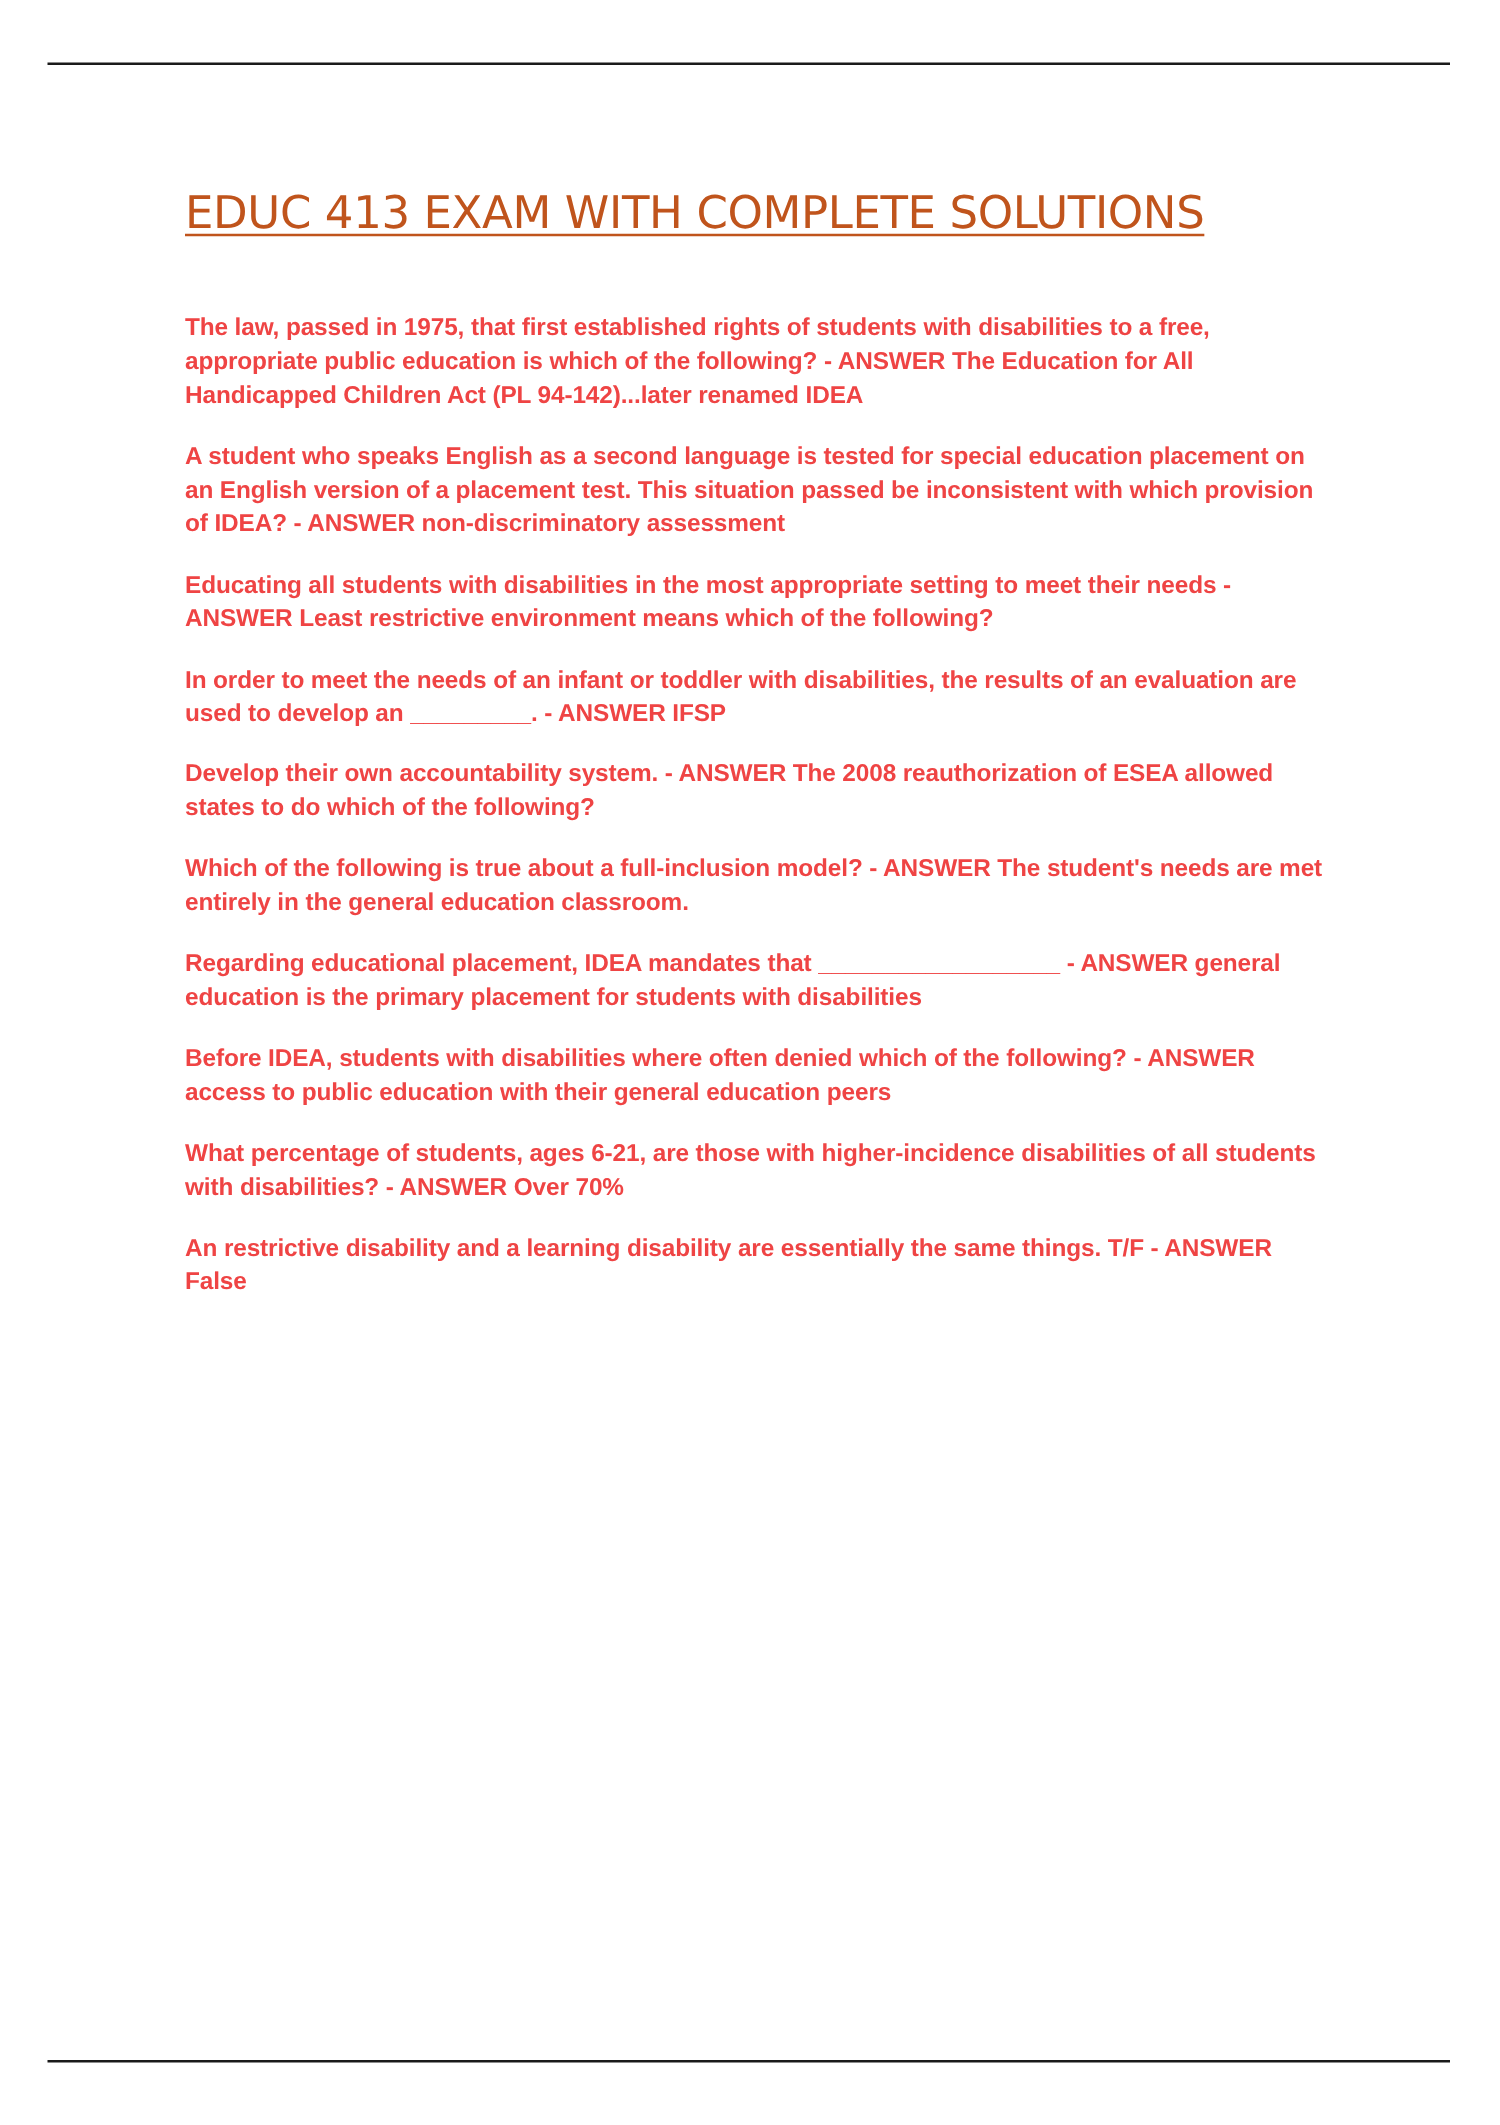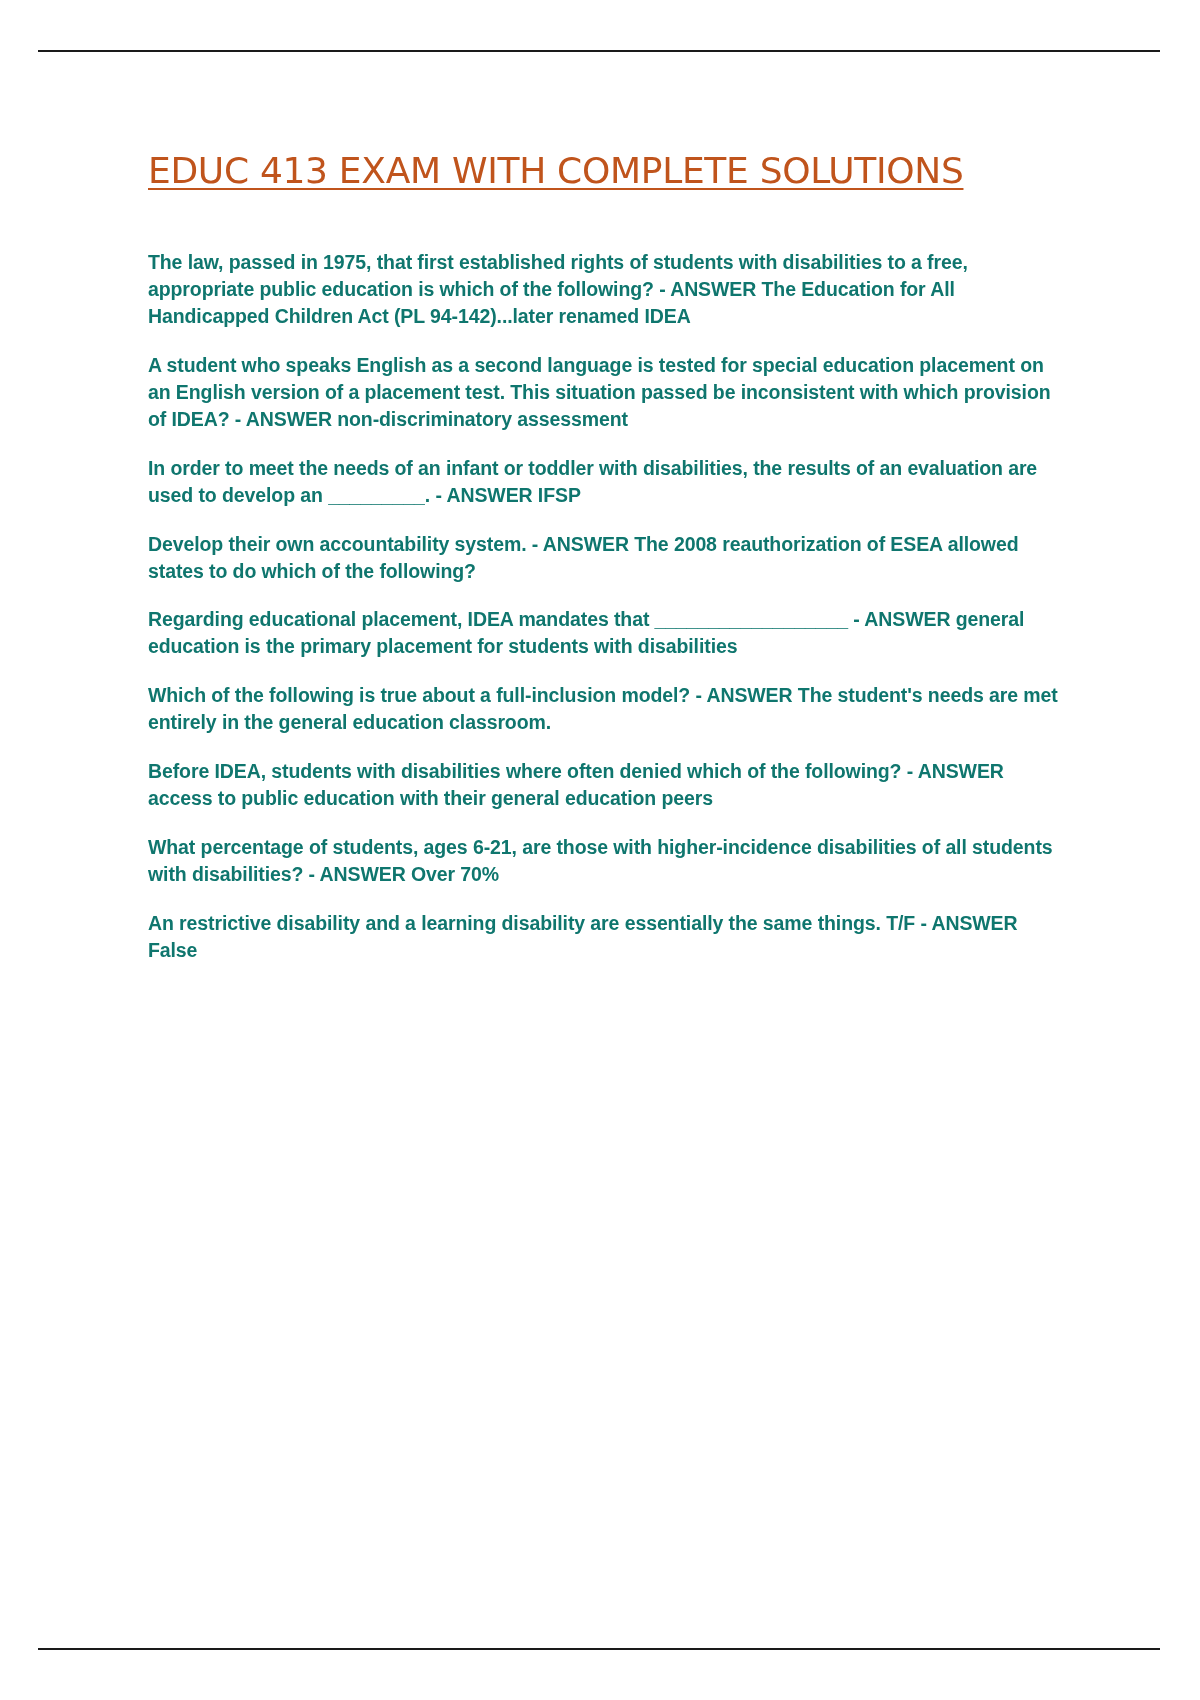--- a/index.html
+++ b/index.html
@@ -55,21 +55,21 @@
   }
 
   .qa-list {
     margin: 0;
     padding: 0;
   }
   .qa-item {
     font-family: "Liberation Sans", sans-serif;
     font-size: 19.5px;
     font-weight: 700;
-    color: #0f766e;
+    color: #ef4444;
     line-height: 1.38;
     margin: 0 0 22px 0;
     letter-spacing: -0.1px;
   }
   .qa-item:last-child {
     margin-bottom: 0;
   }
 </style>
 </head>
 <body>
@@ -78,24 +78,25 @@
 
   <div class="rule rule-top"></div>
 
   <div class="content">
 
     <h1 class="doc-title">EDUC 413 EXAM WITH COMPLETE SOLUTIONS</h1>
 
     <div class="qa-list">
       <p class="qa-item">The law, passed in 1975, that first established rights of students with disabilities to a free, appropriate public education is which of the following? - ANSWER The Education for All Handicapped Children Act (PL 94-142)...later renamed IDEA</p>
       <p class="qa-item">A student who speaks English as a second language is tested for special education placement on an English version of a placement test. This situation passed be inconsistent with which provision of IDEA? - ANSWER non-discriminatory assessment</p>
+      <p class="qa-item">Educating all students with disabilities in the most appropriate setting to meet their needs - ANSWER Least restrictive environment means which of the following?</p>
       <p class="qa-item">In order to meet the needs of an infant or toddler with disabilities, the results of an evaluation are used to develop an _________. - ANSWER IFSP</p>
       <p class="qa-item">Develop their own accountability system. - ANSWER The 2008 reauthorization of ESEA allowed states to do which of the following?</p>
+      <p class="qa-item">Which of the following is true about a full-inclusion model? - ANSWER The student's needs are met entirely in the general education classroom.</p>
       <p class="qa-item">Regarding educational placement, IDEA mandates that __________________ - ANSWER general education is the primary placement for students with disabilities</p>
-      <p class="qa-item">Which of the following is true about a full-inclusion model? - ANSWER The student's needs are met entirely in the general education classroom.</p>
       <p class="qa-item">Before IDEA, students with disabilities where often denied which of the following? - ANSWER access to public education with their general education peers</p>
       <p class="qa-item">What percentage of students, ages 6-21, are those with higher-incidence disabilities of all students with disabilities? - ANSWER Over 70%</p>
       <p class="qa-item">An restrictive disability and a learning disability are essentially the same things. T/F - ANSWER False</p>
     </div>
 
   </div>
 
   <div class="rule rule-bottom"></div>
 
 </div>

